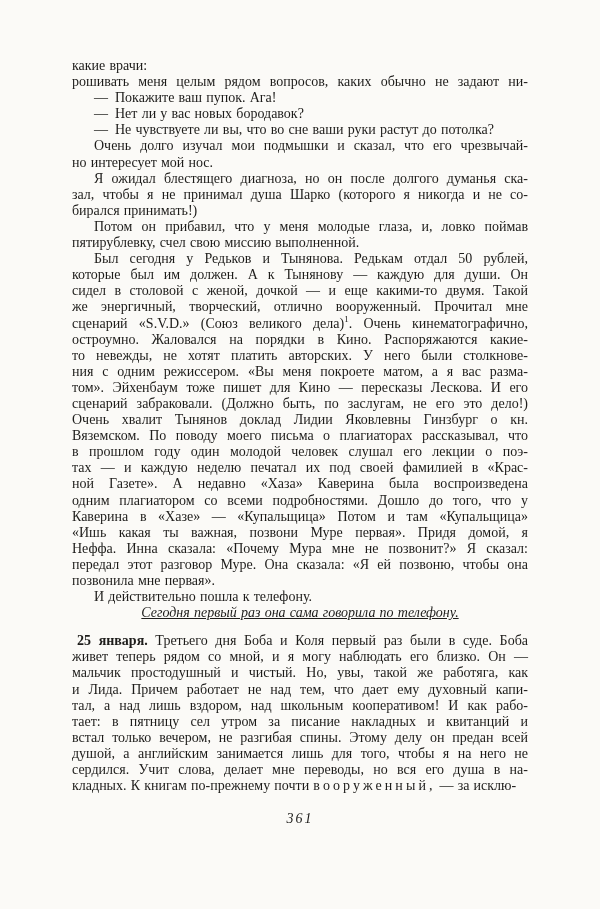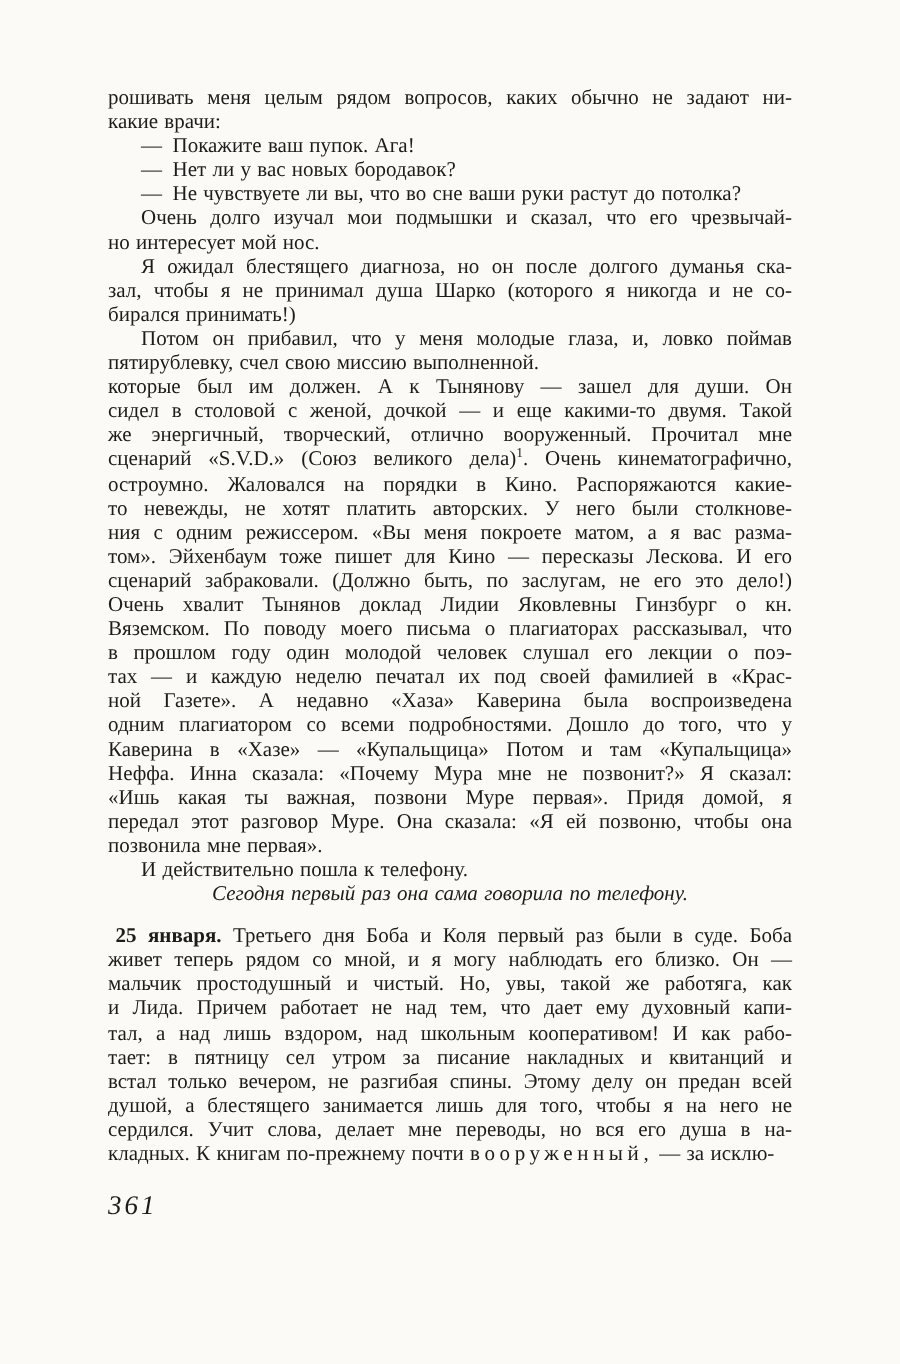--- a/index.html
+++ b/index.html
@@ -36,43 +36,45 @@
 
   .para.indent .line.first { text-indent: 22px; }
   .para.indent-sm .line.first { text-indent: 5px; }
 
   .para.center-italic .line,
   .para.center-italic .line.last {
     text-align: center;
     text-align-last: center;
     -moz-text-align-last: center;
     font-style: italic;
+    text-decoration: underline;
   }
 
   .seg-i { }
   .seg-b { font-weight: 700; }
   .seg-sp { letter-spacing: 0.22em; }
 
   sup { font-size: 9px; line-height: 0; vertical-align: super; }
 
   .folio {
     margin-top: 17px;
+    text-align: center;
     font-style: italic;
-    font-size: 18px;
+    font-size: 14px;
     letter-spacing: 2px;
   }
 </style>
 </head>
 <body>
 
 <div class="book-page">
   <div class="text-block" id="text-block">
       <div class="para">
+        <div class="line last">какие врачи:</div>
         <div class="line first">рошивать меня целым рядом вопросов, каких обычно не задают ни-</div>
-        <div class="line last">какие врачи:</div>
       </div>
       <div class="para indent">
         <div class="line first last">— Покажите ваш пупок. Ага!</div>
       </div>
       <div class="para indent">
         <div class="line first last">— Нет ли у вас новых бородавок?</div>
       </div>
       <div class="para indent">
         <div class="line first last">— Не чувствуете ли вы, что во сне ваши руки растут до потолка?</div>
       </div>
@@ -83,54 +85,55 @@
       <div class="para indent">
         <div class="line first">Я ожидал блестящего диагноза, но он после долгого думанья ска-</div>
         <div class="line">зал, чтобы я не принимал душа Шарко (которого я никогда и не со-</div>
         <div class="line last">бирался принимать!)</div>
       </div>
       <div class="para indent">
         <div class="line first">Потом он прибавил, что у меня молодые глаза, и, ловко поймав</div>
         <div class="line last">пятирублевку, счел свою миссию выполненной.</div>
       </div>
       <div class="para indent">
-        <div class="line">которые был им должен. А к Тынянову — зашел для души. Он</div>
+        <div class="line first">Был сегодня у Редьков и Тынянова. Редькам отдал 50 рублей,</div>
+        <div class="line">которые был им должен. А к Тынянову — каждую для души. Он</div>
         <div class="line">сидел в столовой с женой, дочкой — и еще какими-то двумя. Такой</div>
         <div class="line">же энергичный, творческий, отлично вооруженный. Прочитал мне</div>
         <div class="line">сценарий «S.V.D.» (Союз <span class="seg-i">великого дела</span>)<sup>1</sup>. Очень кинематографично,</div>
         <div class="line">остроумно. Жаловался на порядки в Кино. Распоряжаются какие-</div>
         <div class="line">то невежды, не хотят платить авторских. У него были столкнове-</div>
         <div class="line">ния с одним режиссером. «Вы меня покроете матом, а я вас разма-</div>
         <div class="line">том». Эйхенбаум тоже пишет для Кино — пересказы Лескова. И его</div>
         <div class="line">сценарий забраковали. (Должно быть, по заслугам, не его это дело!)</div>
         <div class="line">Очень хвалит Тынянов доклад Лидии Яковлевны Гинзбург о кн.</div>
         <div class="line">Вяземском. По поводу моего письма о плагиаторах рассказывал, что</div>
         <div class="line">в прошлом году один молодой человек слушал его лекции о поэ-</div>
         <div class="line">тах — и каждую неделю печатал их под своей фамилией в «Крас-</div>
         <div class="line">ной Газете». А недавно «Хаза» Каверина была воспроизведена</div>
         <div class="line">одним плагиатором со всеми подробностями. Дошло до того, что у</div>
         <div class="line">Каверина в «Хазе» — «Купальщица» Потом и там «Купальщица»</div>
+        <div class="line">«Ишь какая ты важная, позвони Муре первая». Придя домой, я</div>
         <div class="line">Неффа. Инна сказала: «Почему Мура мне не позвонит?» Я сказал:</div>
-        <div class="line">«Ишь какая ты важная, позвони Муре первая». Придя домой, я</div>
         <div class="line">передал этот разговор Муре. Она сказала: «Я ей позвоню, чтобы она</div>
         <div class="line last">позвонила мне первая».</div>
       </div>
       <div class="para indent">
         <div class="line first last">И действительно пошла к телефону.</div>
       </div>
       <div class="para center-italic">
         <div class="line first last">Сегодня первый раз она сама говорила по телефону.</div>
       </div>
       <div class="para indent-sm" style="margin-top: 12px;">
         <div class="line first"><span class="seg-b">25 января.</span> Третьего дня Боба и Коля первый раз были в суде. Боба</div>
         <div class="line">живет теперь рядом со мной, и я могу наблюдать его близко. Он —</div>
         <div class="line">мальчик простодушный и чистый. Но, увы, такой же работяга, как</div>
         <div class="line">и Лида. Причем работает не над тем, что дает ему духовный капи-</div>
         <div class="line">тал, а над лишь вздором, над школьным кооперативом! И как рабо-</div>
         <div class="line">тает: в пятницу сел утром за писание накладных и квитанций и</div>
         <div class="line">встал только вечером, не разгибая спины. Этому делу он предан всей</div>
-        <div class="line">душой, а блестящего занимается лишь для того, чтобы я на него не</div>
+        <div class="line">душой, а английским занимается лишь для того, чтобы я на него не</div>
         <div class="line">сердился. Учит слова, делает <span class="seg-i">мне</span> переводы, но вся его душа в на-</div>
         <div class="line last">кладных. К книгам по-прежнему почти <span class="seg-sp">вооруженный</span>, — за исклю-</div>
       </div>
     </div>
   <div class="folio">361</div>
 </div>
 
 </body></html>

